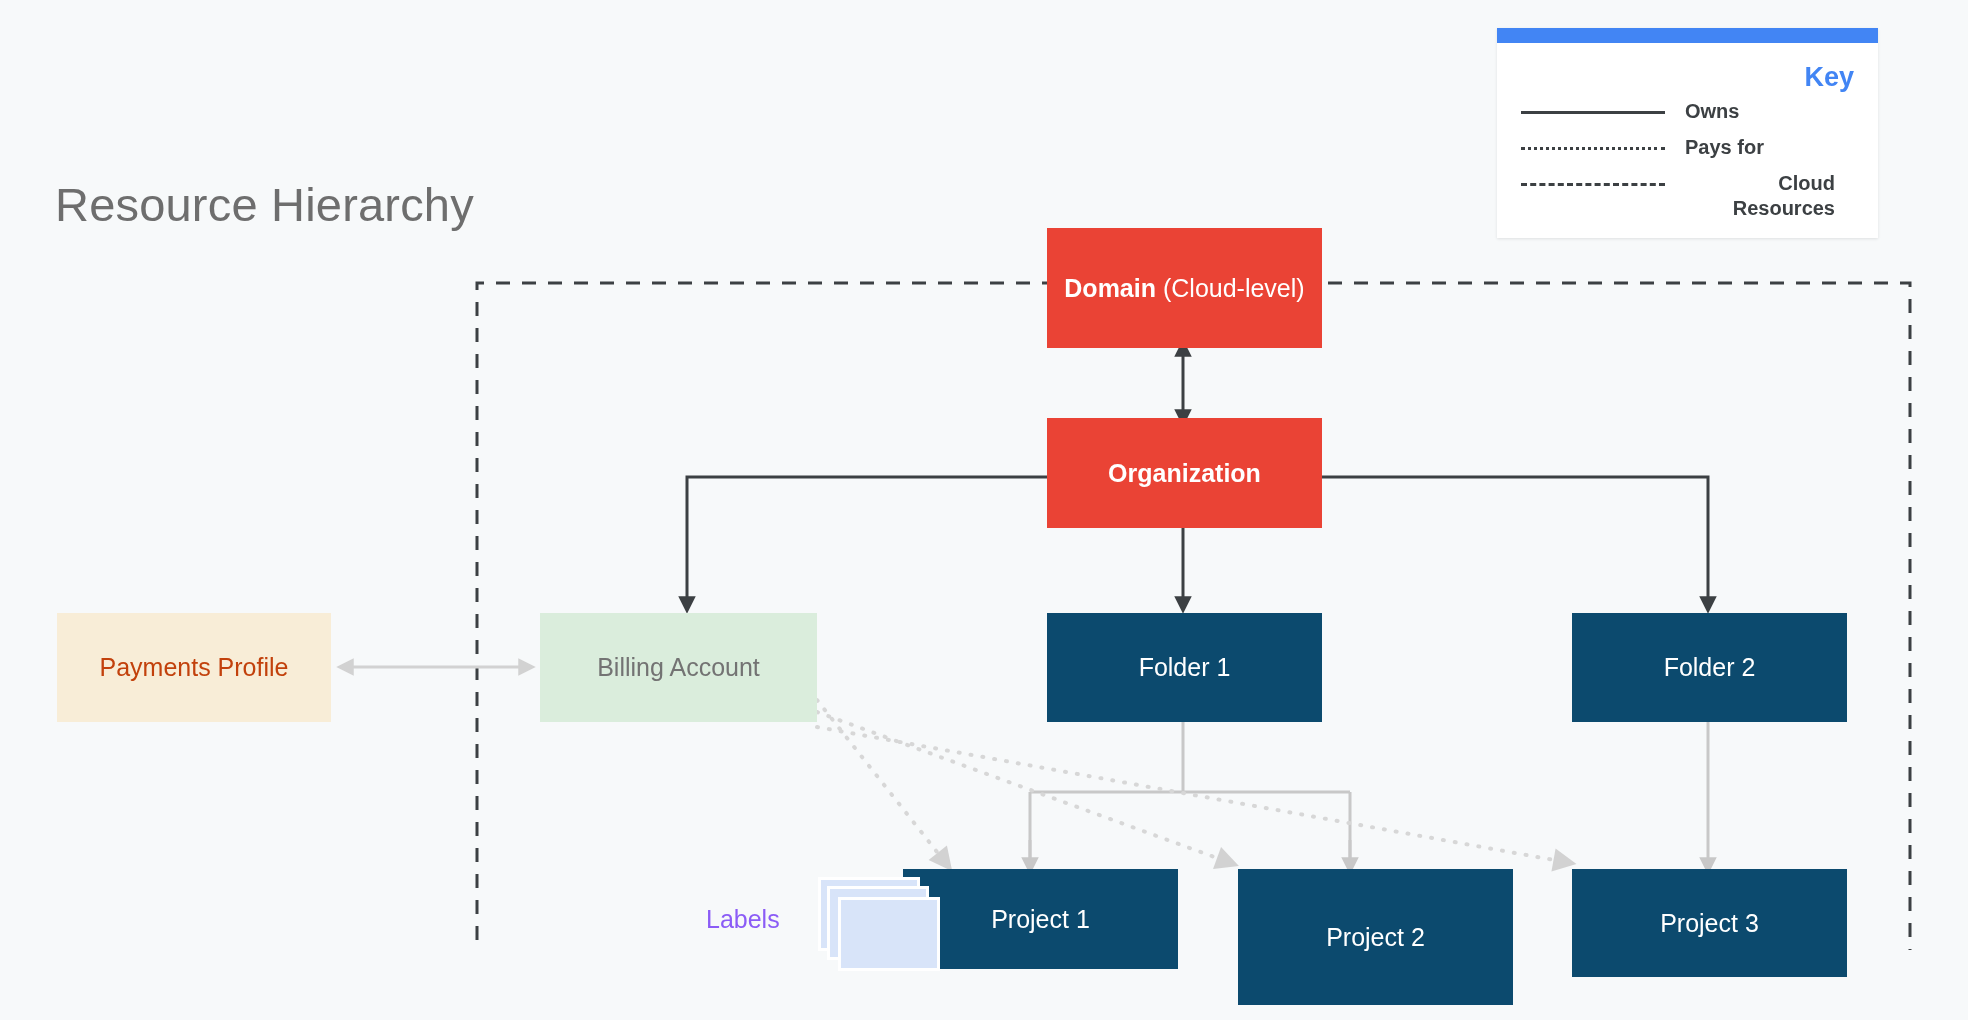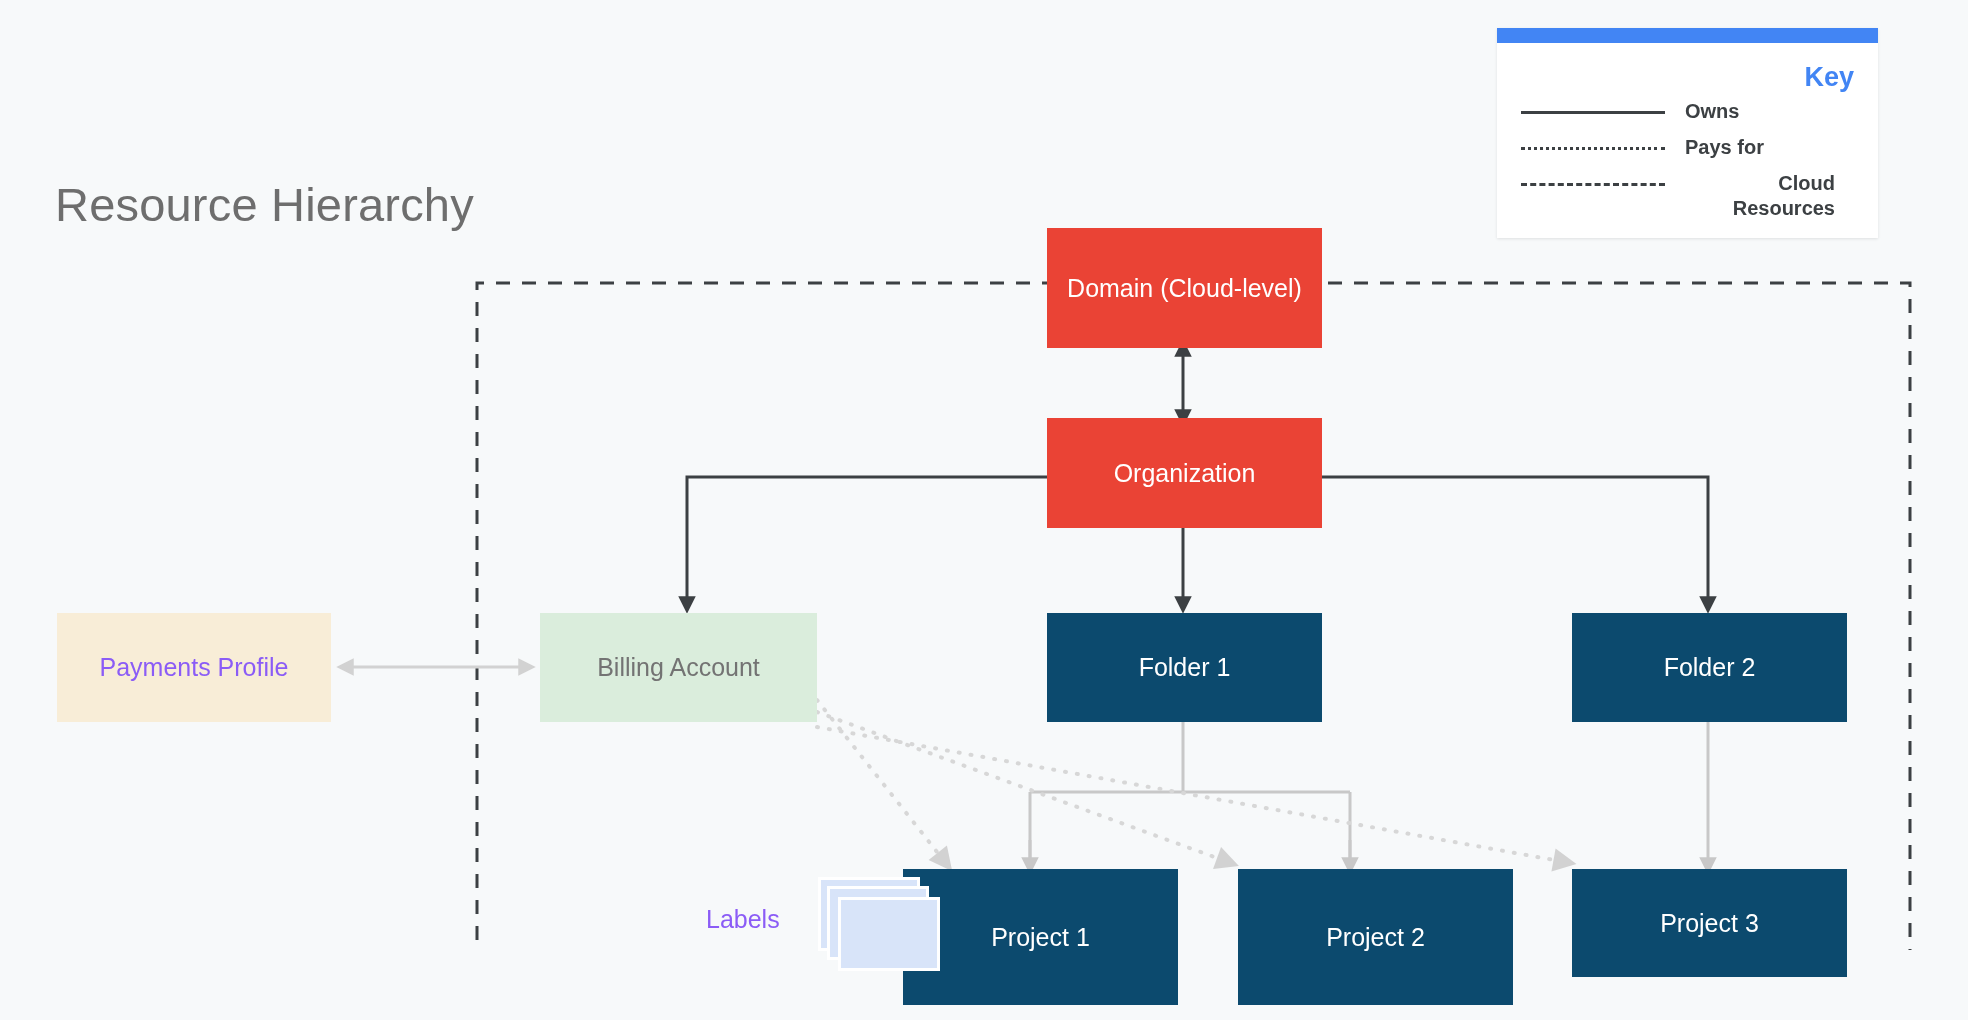--- a/index.html
+++ b/index.html
@@ -40,36 +40,36 @@
     justify-content: center;
     text-align: center;
     line-height: 1.15;
   }
 
   .node-red {
     background: #EA4335;
     color: #FFFFFF;
     font-size: 25px;
   }
-  .node-red .strong { font-weight: normal; }
+  .node-red .strong { font-weight: bold; }
   .node-red .light  { font-weight: normal; }
 
   .node-green {
     background: #DAEDDC;
     color: #737373;
     font-size: 25px;
   }
   .node-blue {
     background: #0c4a6e;
     color: #FFFFFF;
     font-size: 25px;
   }
   .node-cream {
     background: #F8EDD7;
-    color: #8b5cf6;
+    color: #c2410c;
     font-size: 25px;
   }
 
   
   #page-title {
     position: absolute;
     left: 55px;
     top: 177px;
     font-size: 47px;
     color: #6E6E6E;
@@ -211,41 +211,41 @@
     <line x1="817" y1="712" x2="1228" y2="862" stroke="#D7D7D7" stroke-width="4" stroke-linecap="round" stroke-dasharray="1 11" marker-end="url(#arrow-light)"></line>
     <line x1="817" y1="727" x2="1565" y2="862" stroke="#D7D7D7" stroke-width="4" stroke-linecap="round" stroke-dasharray="1 11" marker-end="url(#arrow-light)"></line>
   </svg>
 
   <div class="node node-red" style="left:1047px; top:228px; width:275px; height:120px;">
     <span>
       <span class="strong">Domain</span><span class="light"> (Cloud-level)</span>
     </span>
   </div>
 
-  <div class="node node-red" style="left:1047px; top:418px; width:275px; height:110px; font-weight:normal;text-align:center;">
+  <div class="node node-red" style="left:1047px; top:418px; width:275px; height:110px; font-weight:bold;text-align:center;">
     <span>Organization</span>
   </div>
 
   <div class="node node-cream" style="left:57px; top:613px; width:274px; height:109px;">
     <span>Payments Profile</span>
   </div>
 
   <div class="node node-green" style="left:540px; top:613px; width:277px; height:109px;">
     <span>Billing Account</span>
   </div>
 
   <div class="node node-blue" style="left:1047px; top:613px; width:275px; height:109px;">
     <span>Folder 1</span>
   </div>
 
   <div class="node node-blue" style="left:1572px; top:613px; width:275px; height:109px;">
     <span>Folder 2</span>
   </div>
 
-  <div class="node node-blue" style="left:903px; top:869px; width:275px; height:136px;">
+  <div class="node node-blue" style="left:903px; top:869px; width:275px; height:100px;">
     <span>Project 1</span>
   </div>
 
   <div class="node node-blue" style="left:1238px; top:869px; width:275px; height:136px;">
     <span>Project 2</span>
   </div>
 
   <div class="node node-blue" style="left:1572px; top:869px; width:275px; height:108px;">
     <span>Project 3</span>
   </div>

